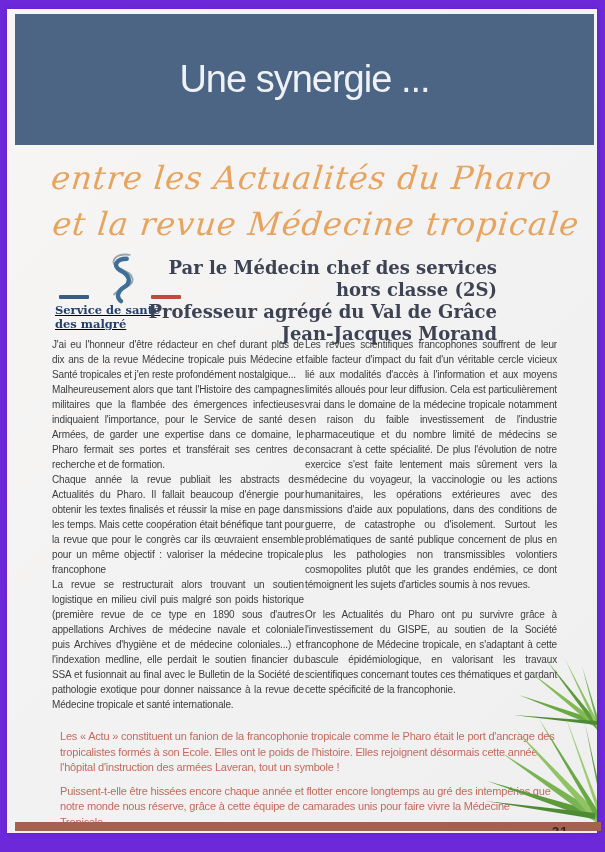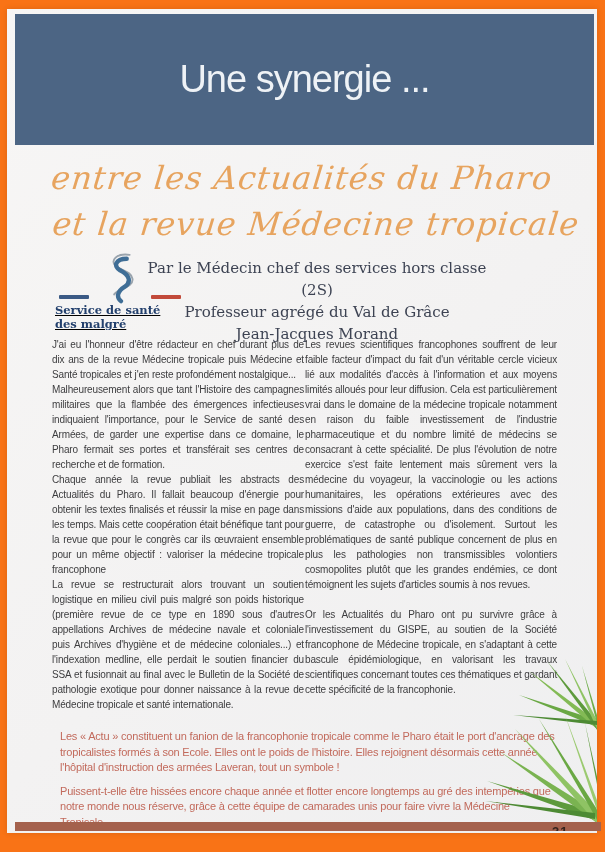--- a/index.html
+++ b/index.html
@@ -1,19 +1,19 @@
 <!DOCTYPE html>
 <html><head>
 <meta charset="utf-8">
 <style>
   html,body{margin:0;padding:0;background:#dfe2e6;}
   *{box-sizing:border-box;}
   #stage{
     position:relative;width:605px;height:852px;margin:0 auto;
-    background:#f97316;overflow:hidden;
+    background:#6d28d9;overflow:hidden;
     font-family:"Liberation Sans",sans-serif;
   }
   .page{
     position:absolute;left:7px;top:9px;width:590px;height:824px;
     background:linear-gradient(135deg,#f7f6f5 0%,#f3f2f2 55%,#efeff0 100%);
     box-shadow:0 0 6px rgba(0,0,0,0.12);
   }
   .banner{
     position:absolute;left:8px;top:5px;width:579px;height:131px;
     background:#4c6584;display:flex;align-items:center;justify-content:center;
@@ -34,23 +34,23 @@
   }
   .logo-dashes{position:relative;height:6px;margin-top:-10px;}
   .dash{position:absolute;top:1px;height:4px;width:30px;border-radius:1px;}
   .dash-blue{left:4px;background:#3b5a85;}
   .dash-red{right:4px;background:#c24a3a;}
   .logo-text{
     margin-top:3px;color:#23406d;font-family:"DejaVu Serif",serif;
     font-weight:bold;font-size:11.5px;line-height:14px;
   }
   .byline{
-    position:absolute;left:130px;top:248px;width:360px;text-align:center;
+    position:absolute;left:130px;top:248px;width:360px;text-align:right;
     color:#3d4353;font-family:"DejaVu Serif",serif;
-    font-size:15px;line-height:22px;font-weight:400;
+    font-size:18px;line-height:22px;font-weight:700;
   }
   .columns{
     position:absolute;left:45px;top:328px;width:521px;
     display:flex;gap:1px;
     color:#3d3d3f;font-size:10px;line-height:15px;letter-spacing:-0.15px;
     text-align:justify;
   }
   .col{width:252px;}
   .col p{margin:0;}
   .col p.gap-before{margin-top:15px;}

